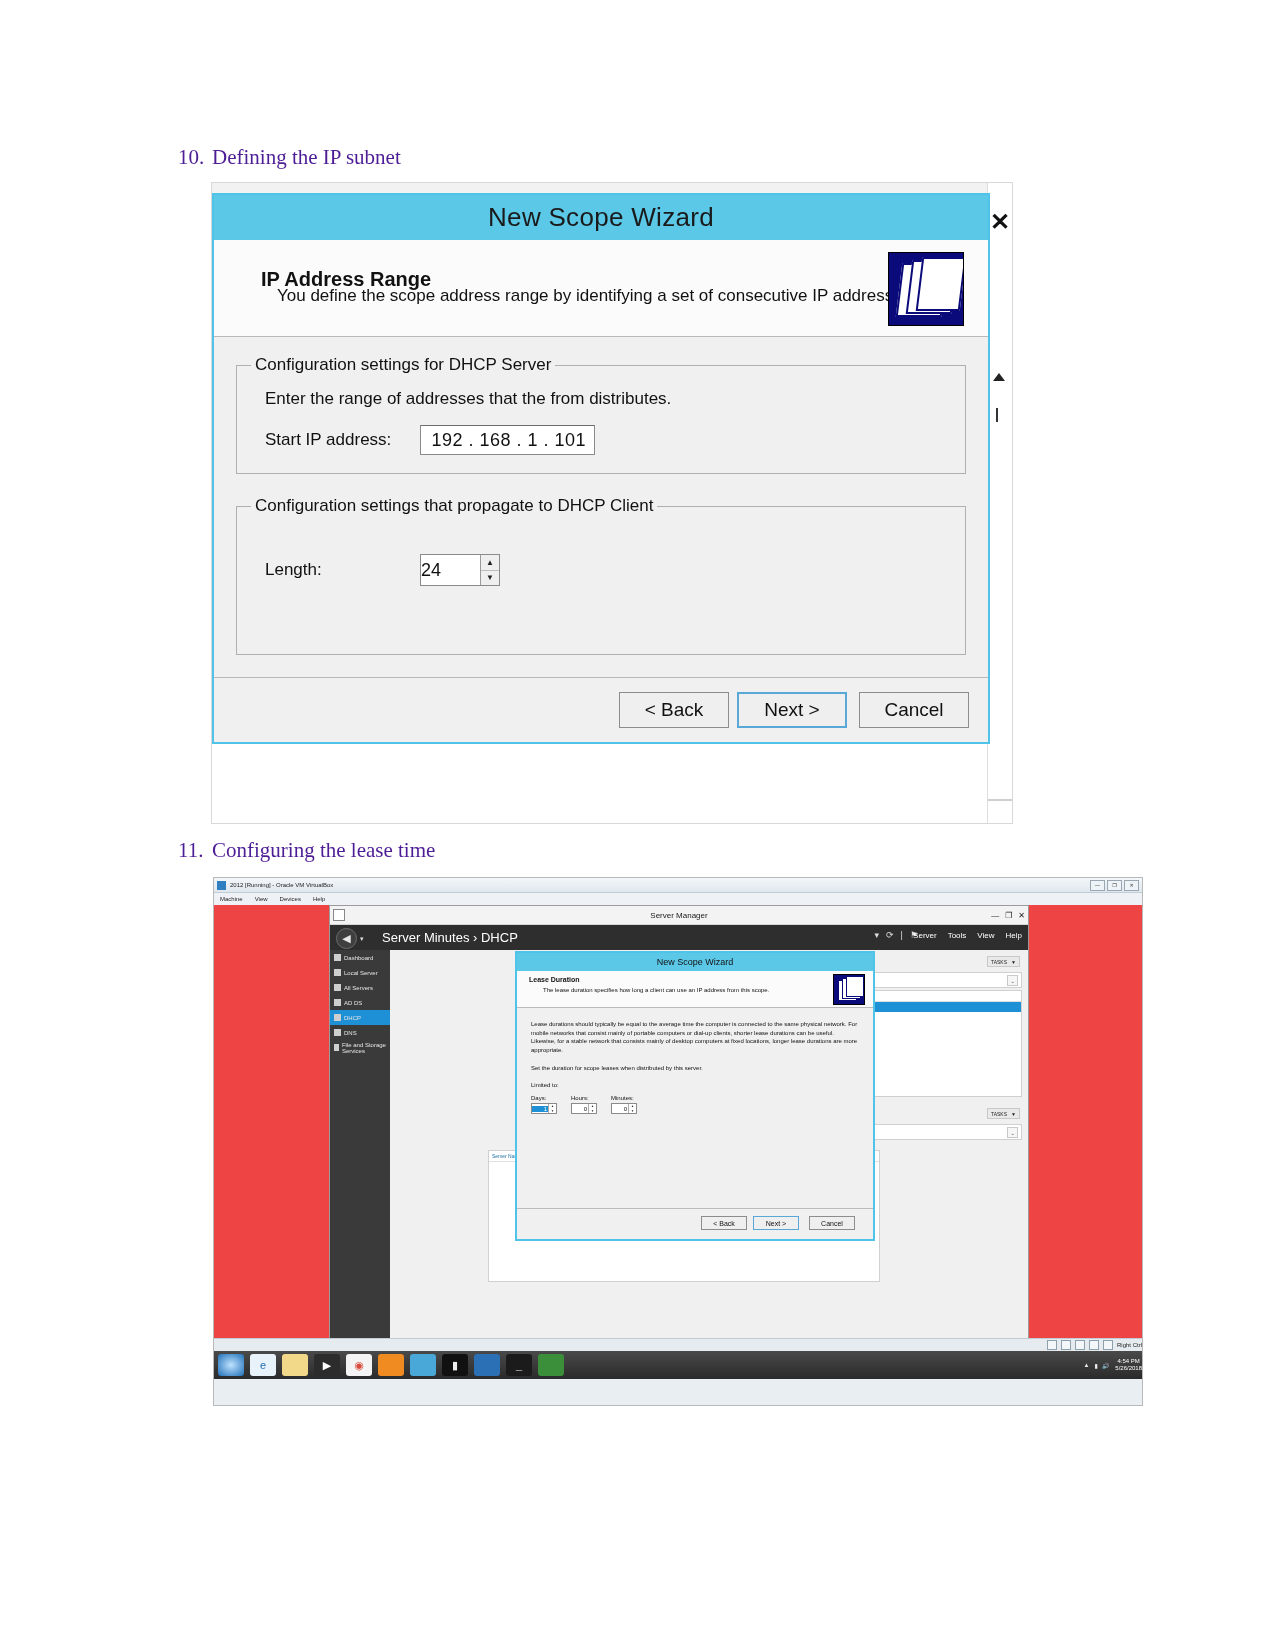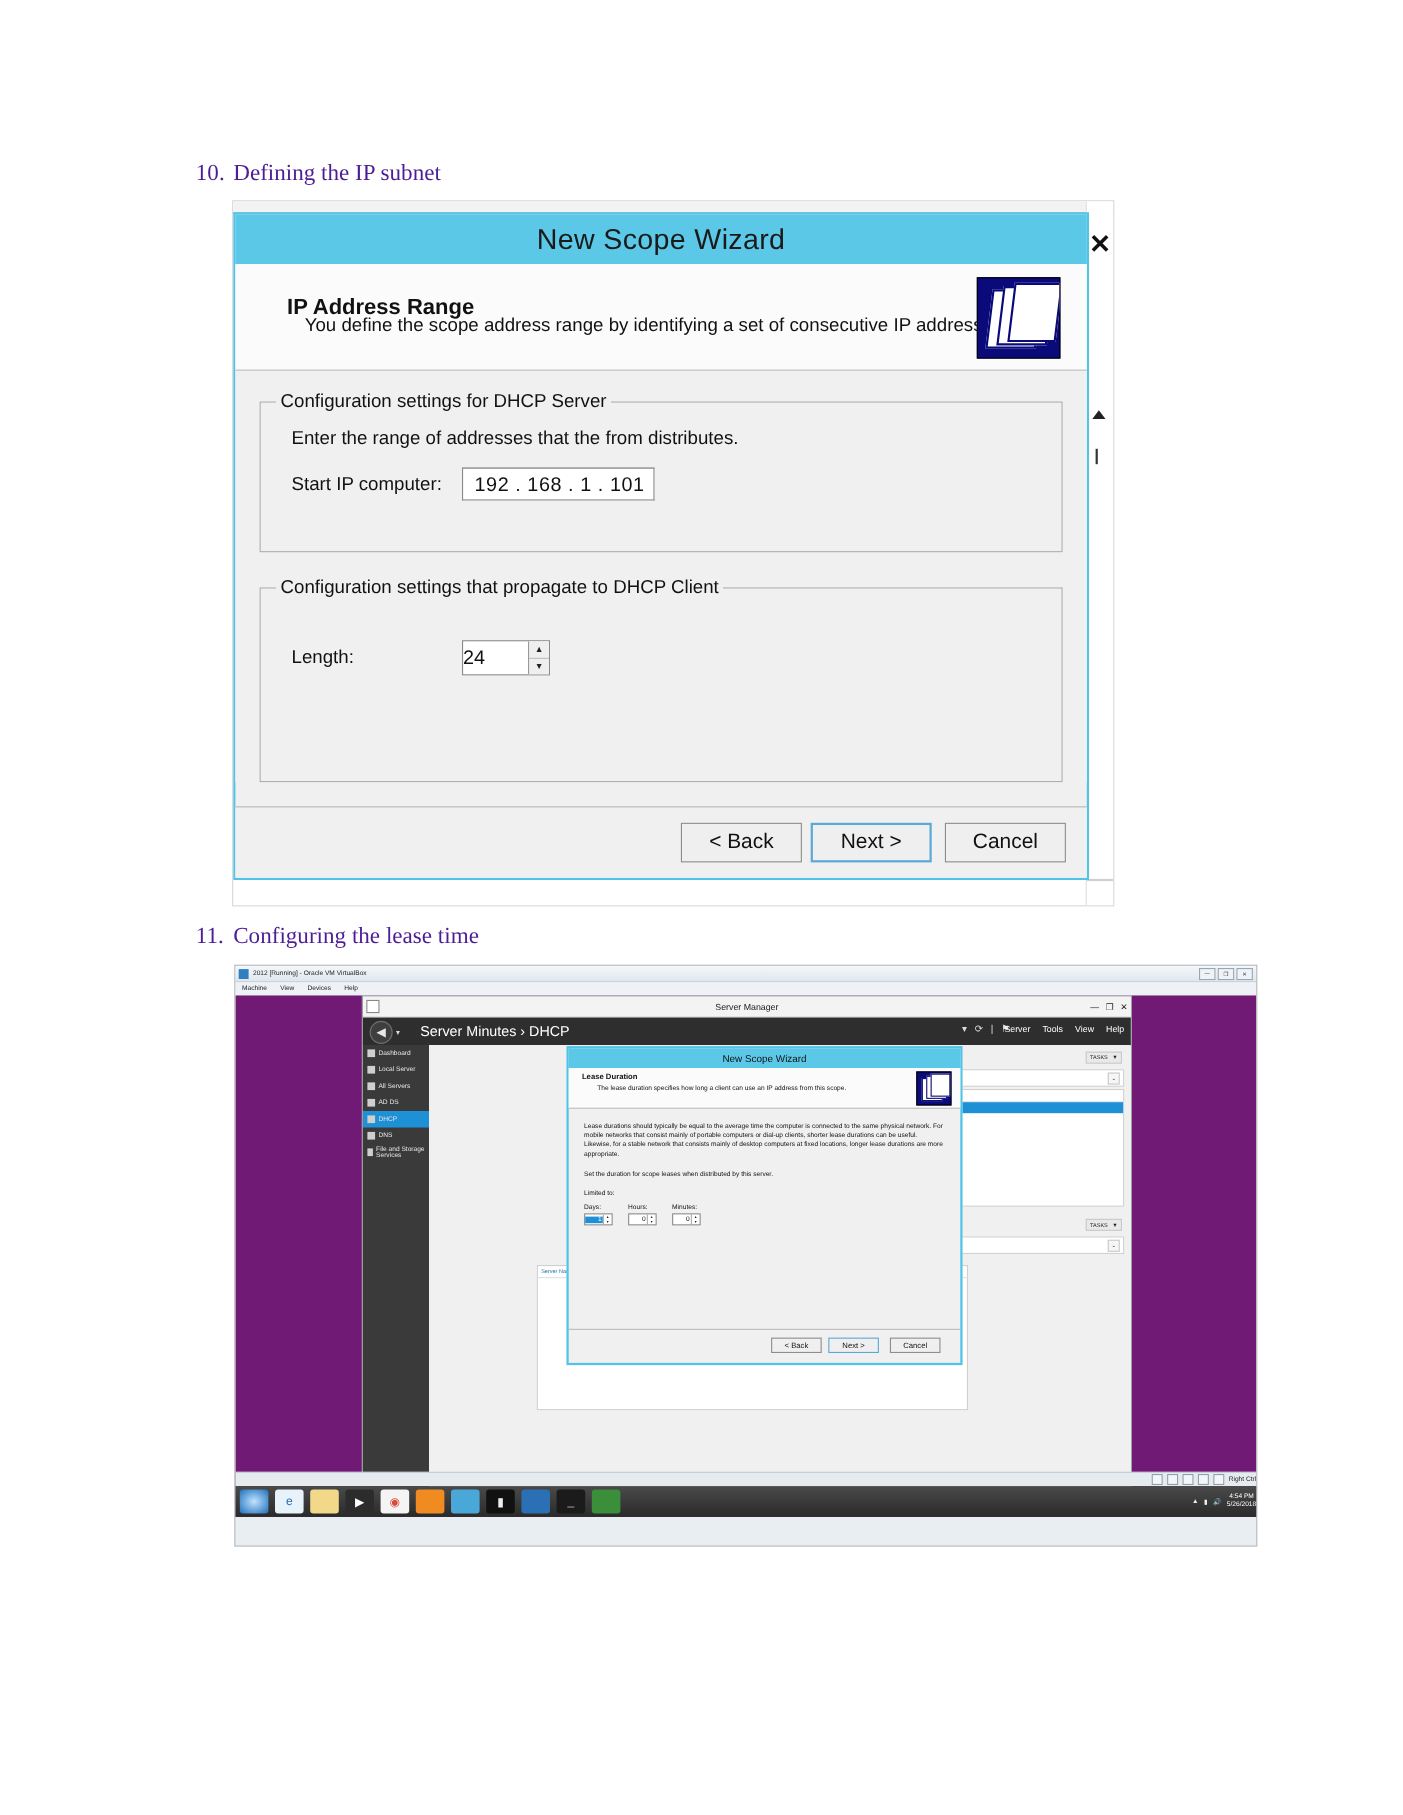--- a/index.html
+++ b/index.html
@@ -24,21 +24,21 @@
   .wiz-head{background:#fbfbfb;height:96px;position:relative;border-bottom:1px solid #b9b9b9;}
   .wiz-head h3{margin:12px;position:absolute;left:35px;top:16px;font-family:"Liberation Sans",sans-serif;font-size:20px;font-weight:bold;color:#111;}
   .wiz-head p{margin:0;position:absolute;left:63px;top:46px;font-family:"Liberation Sans",sans-serif;font-size:17px;color:#111;}
   .wiz-icon{position:absolute;right:24px;top:12px;width:74px;height:72px;background:#0a0a7a;border:1px solid #000;overflow:hidden;}
   .wiz-icon .pg{position:absolute;background:#fff;border:2px solid #0a0a7a;}
   .wiz-icon .p1{left:10px;top:10px;width:42px;height:50px;transform:skewX(-7deg);}
   .wiz-icon .p2{left:20px;top:7px;width:42px;height:50px;transform:skewX(-7deg);}
   .wiz-icon .p3{left:30px;top:4px;width:40px;height:50px;transform:skewX(-7deg);}
 
   .wiz-body{background:#f0f0f0;padding:18px 22px 0 22px;}
-  fieldset.grp{border:1px solid #b0b0b0;margin:0 0 22px 0;padding:10px 14px 32px 14px;background:#f0f0f0;}
+  fieldset.grp{border:1px solid #b0b0b0;margin:0 0 22px 0;padding:10px 14px 4px 14px;background:#f0f0f0;}
   fieldset.grp legend{font-family:"Liberation Sans",sans-serif;font-size:17px;color:#111;padding:0 4px;}
   .hint{font-family:"Liberation Sans",sans-serif;font-size:17px;color:#111;margin:4px 0 16px 14px;}
   .frow{display:flex;align-items:center;margin:0 0 14px 14px;}
   .frow label{font-family:"Liberation Sans",sans-serif;font-size:17px;color:#111;width:155px;}
   .ipbox{width:175px;height:30px;background:#fff;border:1px solid #8a8a8a;border-top-color:#6d6d6d;
          font-family:"Liberation Sans",sans-serif;font-size:18px;color:#111;
          display:flex;align-items:center;justify-content:flex-end;padding-right:8px;box-sizing:border-box;letter-spacing:.5px;}
   .ipbox.caret::after{content:"";display:inline-block;width:1px;height:18px;background:#111;margin-left:2px;}
   .spin{width:80px;height:32px;background:#fff;border:1px solid #8a8a8a;display:flex;align-items:center;box-sizing:border-box;}
   .spin .val{flex:1;font-family:"Liberation Sans",sans-serif;font-size:18px;color:#111;padding-right:3px;}
@@ -53,21 +53,21 @@
   .btn.primary{border:2px solid #5aa8d8;}
 
   
   #fig2{position:absolute;left:213px;top:877px;width:930px;height:529px;background:#e9eef3;border:1px solid #b9b9b9;box-sizing:border-box;overflow:hidden;font-family:"Liberation Sans",sans-serif;}
   .vb-title{height:14px;background:linear-gradient(#f4f7fa,#dfe7ee);border-bottom:1px solid #c2ccd4;display:flex;align-items:center;padding:0 3px;}
   .vb-title .ico{width:9px;height:9px;background:#2f7fc1;margin-right:4px;}
   .vb-title .t{font-size:6px;color:#1d1d1d;flex:1;}
   .vb-title .wbtn{width:13px;height:9px;border:1px solid #9aa7b2;background:#eef3f7;margin-left:2px;font-size:5px;display:flex;align-items:center;justify-content:center;color:#333;}
   .vb-menu{height:12px;background:#eef2f6;border-bottom:1px solid #c8d1d8;display:flex;align-items:center;padding-left:6px;gap:12px;}
   .vb-menu span{font-size:6px;color:#222;}
-  .vb-screen{position:absolute;left:0;top:27px;width:928px;height:474px;background:#701a75;}
+  .vb-screen{position:absolute;left:0;top:27px;width:928px;height:474px;background:#ef4444;}
 
   .sm-win{position:absolute;left:115px;top:0;width:700px;height:460px;background:#f0f0f0;border:1px solid #9b9b9b;box-sizing:border-box;}
   .sm-tb{height:18px;background:#f3f3f3;border-bottom:1px solid #d6d6d6;display:flex;align-items:center;position:relative;}
   .sm-tb .ic{width:10px;height:10px;border:1px solid #888;margin-left:3px;background:#fff;}
   .sm-tb .ttl{position:absolute;left:0;right:0;text-align:center;font-size:8px;color:#1a1a1a;}
   .sm-tb .ctl{position:absolute;right:3px;display:flex;gap:6px;font-size:8px;color:#222;}
   .sm-head{height:26px;background:#2e2e2e;position:relative;}
   .sm-head .nav{position:absolute;left:6px;top:3px;display:flex;align-items:center;gap:3px;}
   .sm-head .circ{width:19px;height:19px;border-radius:50%;background:#3f3f3f;border:1px solid #6d6d6d;color:#e8e8e8;font-size:11px;display:flex;align-items:center;justify-content:center;}
   .sm-head .crumb{position:absolute;left:52px;top:5px;font-size:13px;color:#fff;}
@@ -146,21 +146,21 @@
           <i class="pg p3"></i>
       </div>
     </div>
 
     <div class="wiz-body">
       <fieldset class="grp">
         <legend>Configuration settings for DHCP Server</legend>
         <div class="hint">Enter the range of addresses that the from distributes.</div>
 
         <div class="frow">
-          <label>Start IP computer:</label>
+          <label>Start IP address:</label>
           <div class="ipbox">192 . 168 .   1   . 101</div>
         </div>
 
       </fieldset>
 
       <fieldset class="grp">
         <legend>Configuration settings that propagate to DHCP Client</legend>
         <div style="height:28px;"></div>
 
         <div class="frow">

